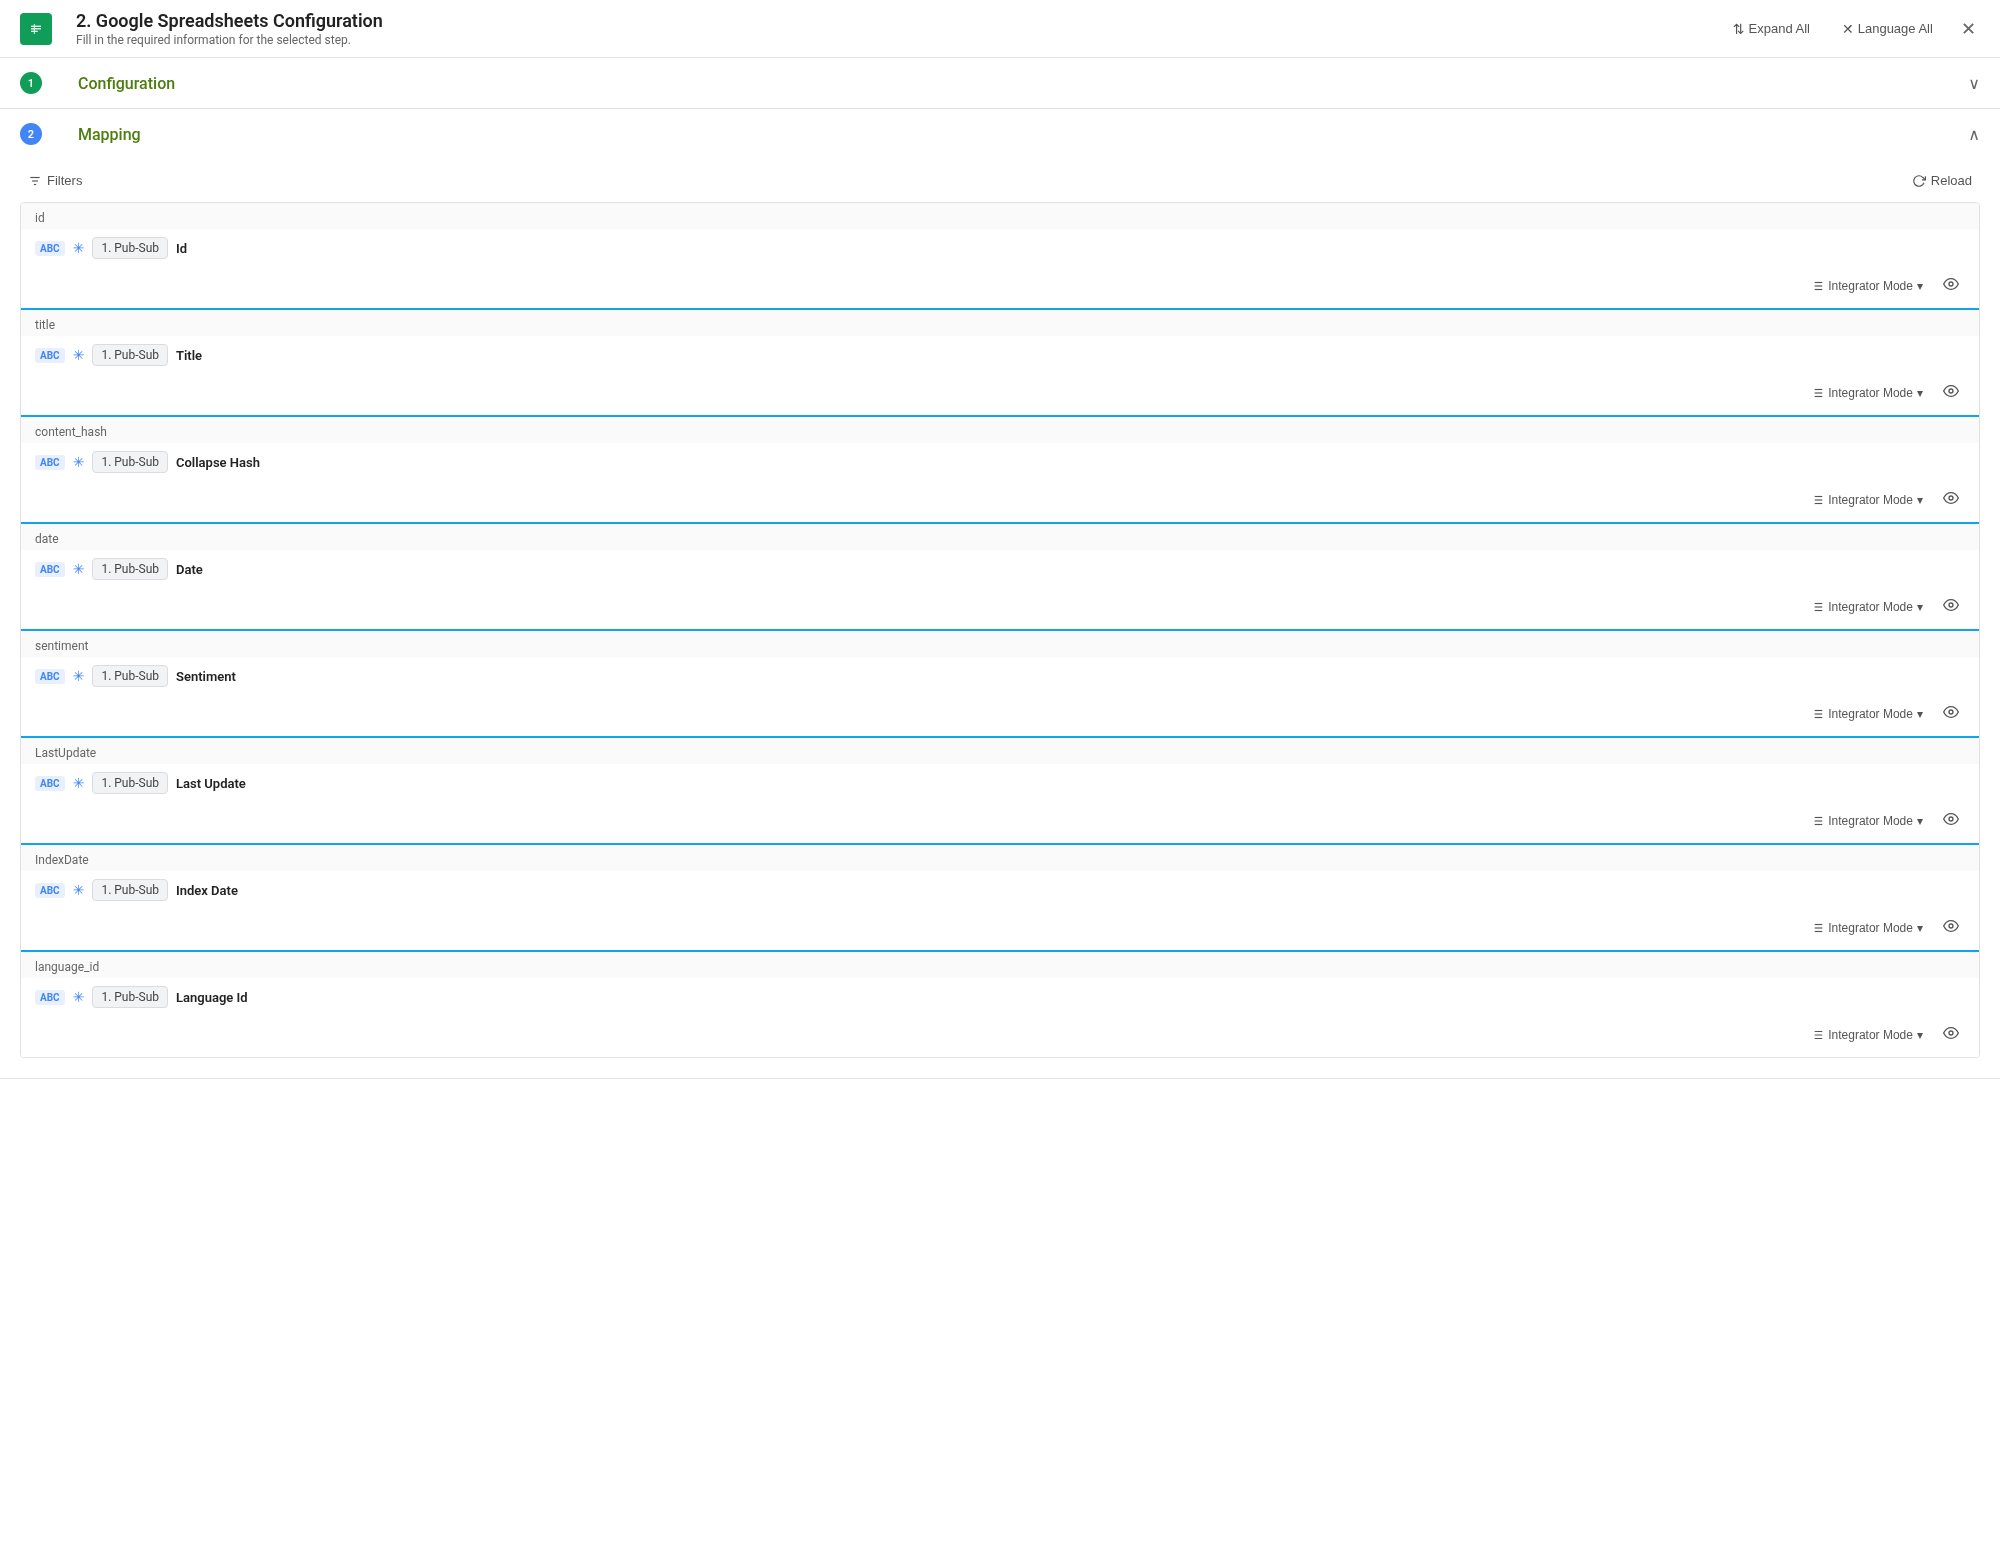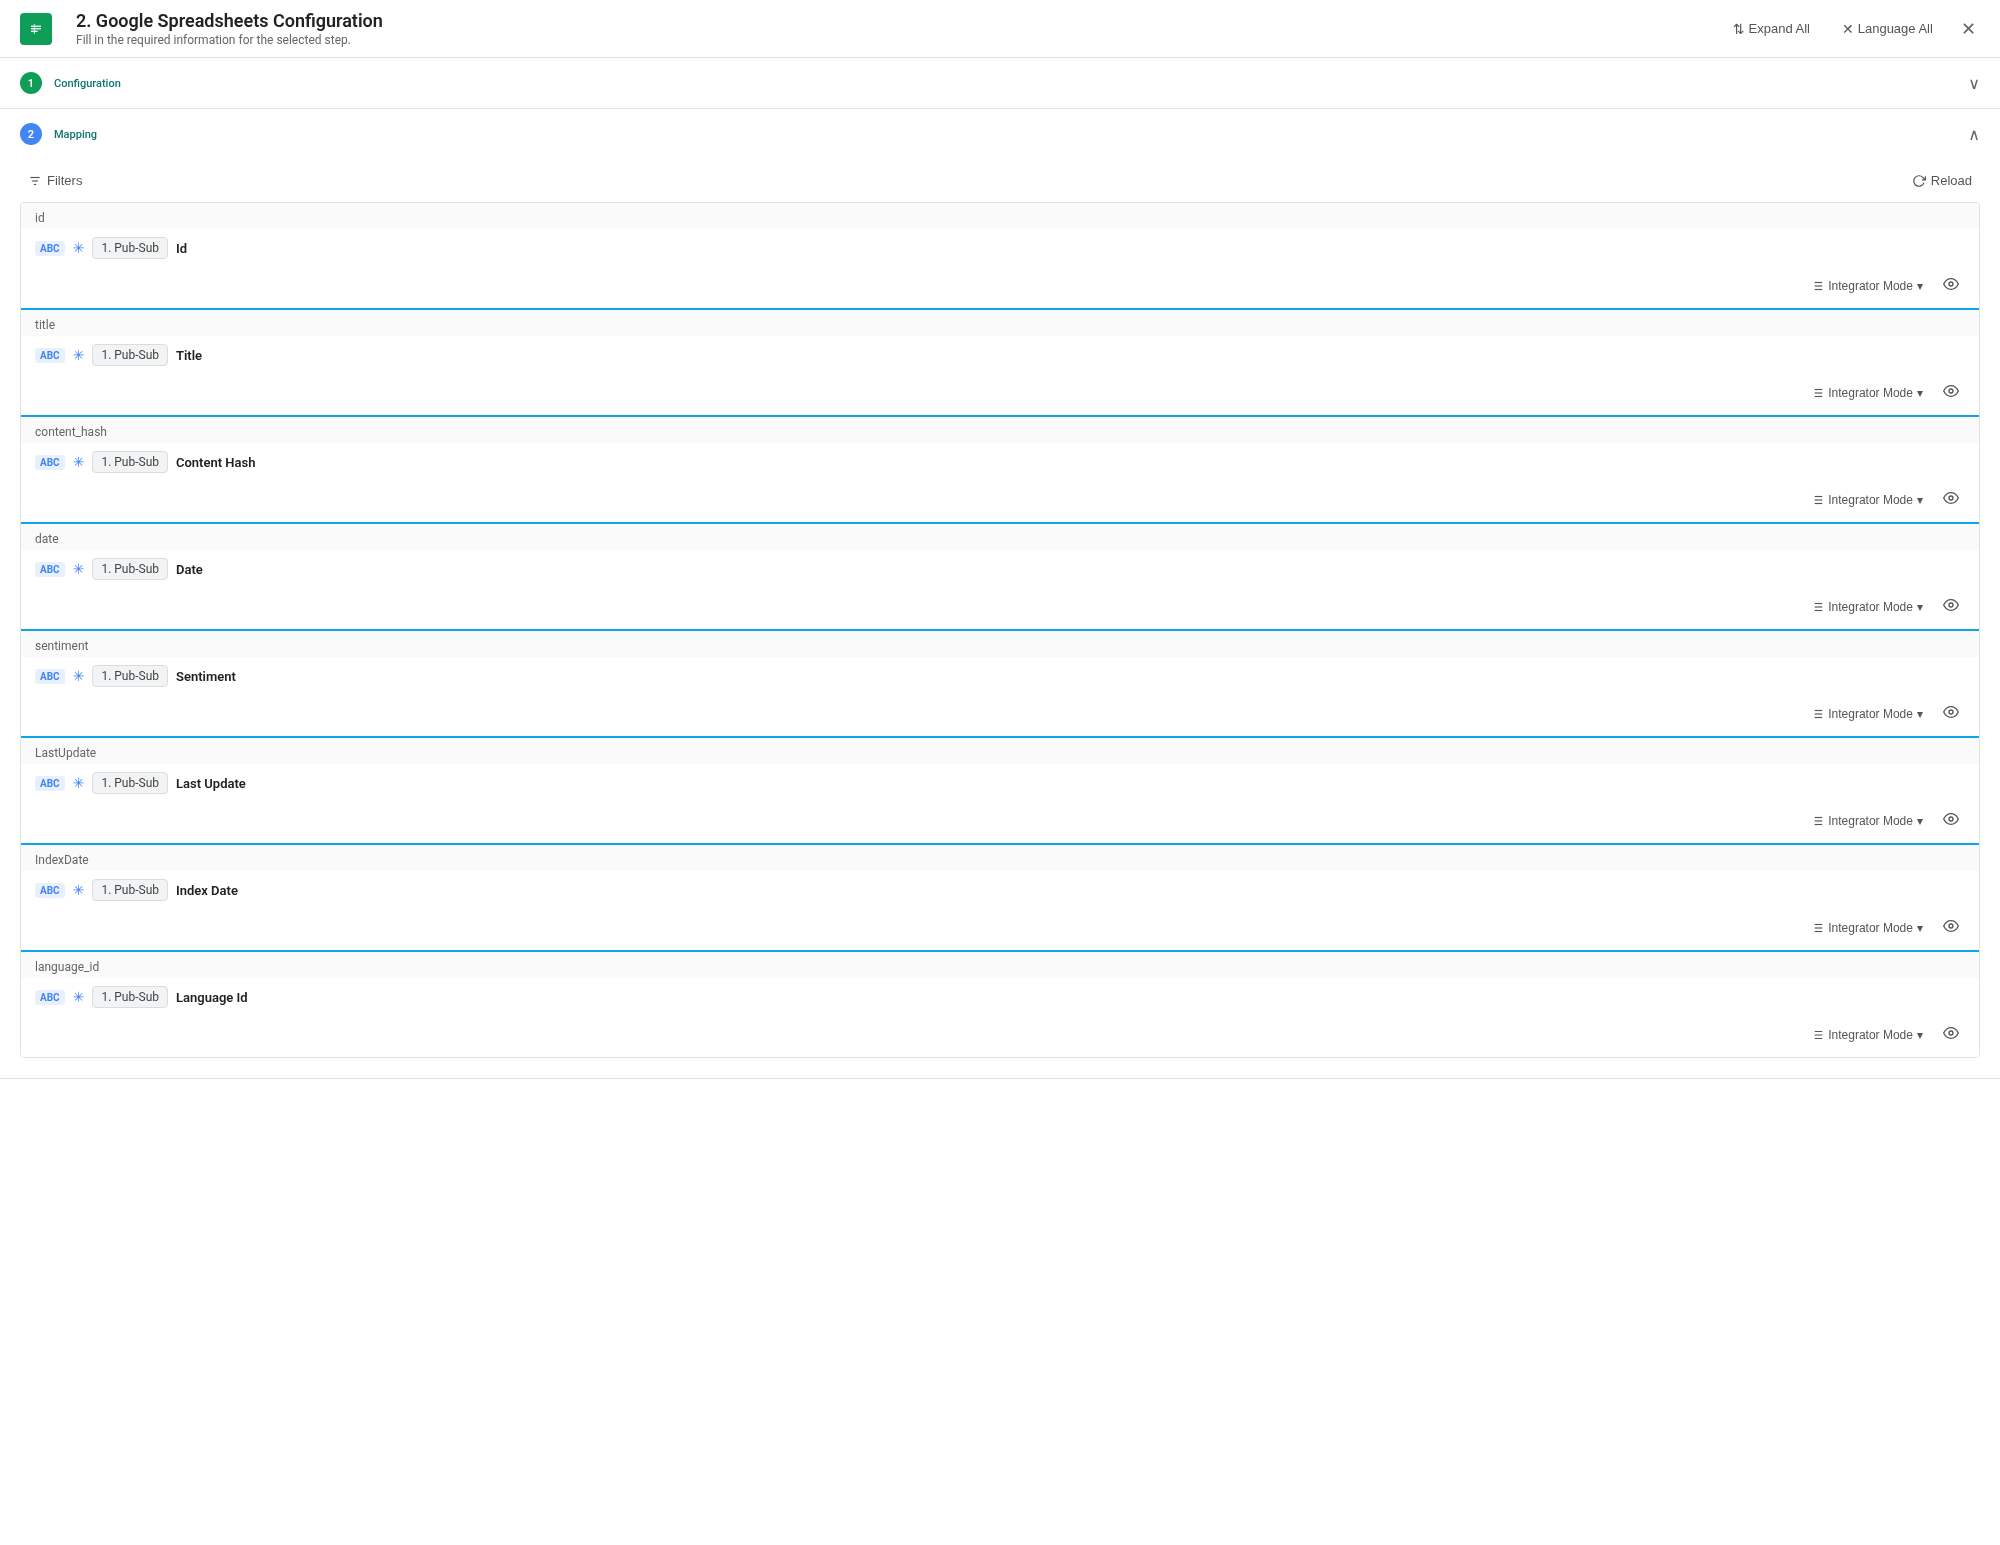--- a/index.html
+++ b/index.html
@@ -91,23 +91,24 @@
       font-size: 11px;
       font-weight: 600;
       color: white;
       margin-right: 12px;
       flex-shrink: 0;
     }
     .step-badge.green { background: #0f9d58; }
     .step-badge.blue { background: #4285f4; }
     .section-label {
       flex: 1;
-      font-size: 11px;
+      font-size: 16px;
       font-weight: 500;
-      color: #0f766e;
+      color: #4d7c0f;
+      margin-left: 24px;
     }
     .chevron {
       font-size: 16px;
       color: #666;
     }
 
     
     .mapping-content {
       padding: 0 20px 20px;
     }
@@ -345,21 +346,21 @@
         </svg>
       </button>
     </div>
   </div>
         <div class="field-group">
     <div class="field-name">content_hash</div>
     <div class="field-row">
       <span class="abc-badge">ABC</span>
       <span class="asterisk-icon">✳</span>
       <span class="source-tag">1. Pub-Sub</span>
-      <span class="field-value">Content Hash</span>
+      <span class="field-value">Collapse Hash</span>
     </div>
     <div class="field-actions">
       <button class="integrator-mode-btn">
         <svg width="14" height="14" viewBox="0 0 24 24" fill="none" stroke="currentColor" stroke-width="2">
           <line x1="8" y1="6" x2="21" y2="6"></line>
           <line x1="8" y1="12" x2="21" y2="12"></line>
           <line x1="8" y1="18" x2="21" y2="18"></line>
           <line x1="3" y1="6" x2="3.01" y2="6"></line>
           <line x1="3" y1="12" x2="3.01" y2="12"></line>
           <line x1="3" y1="18" x2="3.01" y2="18"></line>

